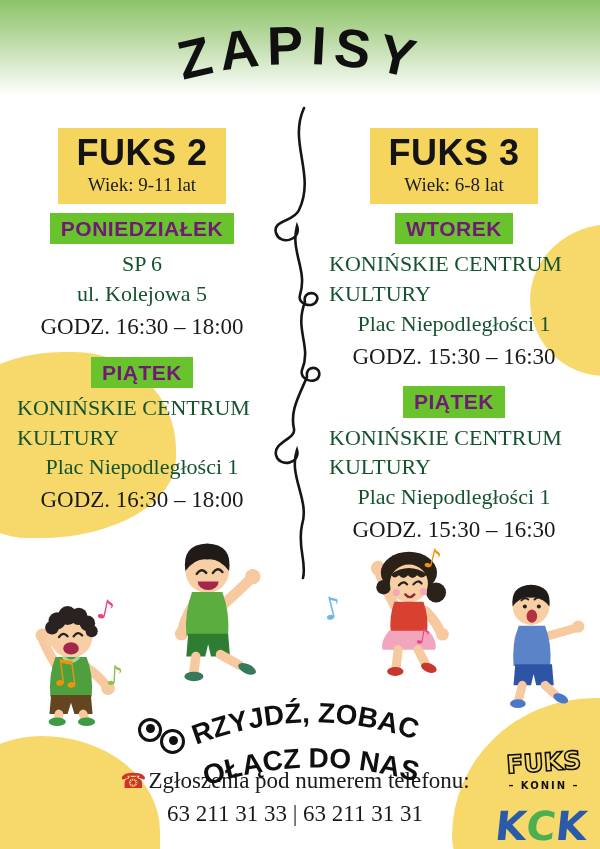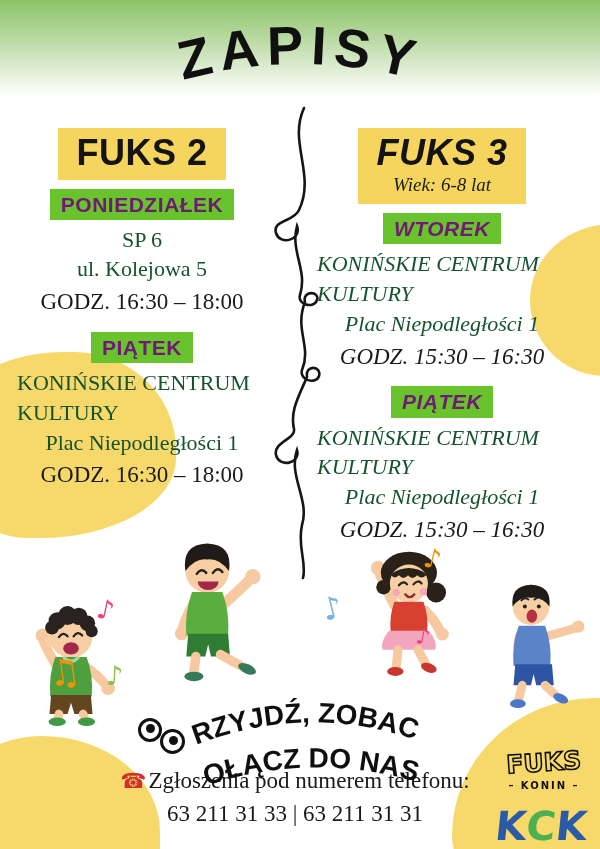--- a/index.html
+++ b/index.html
@@ -11,21 +11,21 @@
   .blob-left-mid{left:-62px;top:352px;width:238px;height:186px;border-radius:55% 45% 60% 40% / 50% 55% 45% 55%;}
   .blob-right-mid{left:530px;top:224px;width:165px;height:152px;border-radius:55% 45% 50% 50% / 55% 50% 45% 55%;}
   .blob-bottom-left{left:-58px;top:736px;width:218px;height:175px;border-radius:50% 60% 45% 50% / 55% 60% 40% 50%;}
   .blob-bottom-right{left:452px;top:698px;width:260px;height:230px;border-radius:55% 45% 40% 60% / 60% 55% 45% 40%;}
   .title-svg{position:absolute;left:110px;top:8px;z-index:2;}
   .title-svg text{font-family:"Liberation Sans",sans-serif;font-weight:bold;font-size:54px;
     letter-spacing:7px;fill:#101010;}
   .squiggle-svg{position:absolute;left:252px;top:98px;z-index:1;}
   .col{position:absolute;top:128px;width:272px;display:flex;flex-direction:column;align-items:center;z-index:2;}
   .col-left{left:6px;}
-  .col-right{left:306px;font-style:italic;}
+  .col-right{left:318px;}
   .group-header{background:#f6d55f;padding:5px 18px 7px;text-align:center;margin-bottom:7px;}
   .group-name{font-size:36px;font-weight:bold;line-height:1.1;letter-spacing:0.5px;}
   .group-age{font-family:"Liberation Serif",serif;font-size:19px;line-height:1.3;color:#1c1c1c;}
   .daybox{background:#68c32c;color:#701a75;font-weight:bold;font-size:21px;line-height:1.2;
     padding:3px 11px;margin:2px 0 5px;letter-spacing:0.5px;}
   .venue{font-family:"Liberation Serif",serif;font-size:22px;line-height:1.35;text-align:left;
     max-width:250px;color:#14532d;}
   .timerow{font-family:"Liberation Serif",serif;font-size:23px;line-height:1.3;margin:3px 0 13px;color:#1a1a1a;text-align:center;}
   .kid{position:absolute;z-index:2;}
   .music-note{position:absolute;z-index:2;font-family:"DejaVu Sans",sans-serif;font-weight:bold;}
@@ -77,20 +77,21 @@
     <path d="M52,10 C36,45 64,76 47,112 C42,124 20,122 24,135 C28,148 50,142 45,128
              C38,154 56,172 48,197 C45,207 62,211 65,202 C68,193 50,192 53,204
              C42,232 60,248 50,272 C47,282 64,287 67,278 C70,268 53,266 55,279
              C46,300 38,313 42,331 C44,341 21,344 24,357 C27,370 49,366 45,352
              C36,378 58,402 50,427 C45,449 55,464 51,480" stroke="#151515" stroke-width="2.6" fill="none" stroke-linecap="round"></path>
   </svg>
 
   <section class="col col-left">
     <div class="group-header">
       <div class="group-name">FUKS 2</div>
+      <div class="group-age">Wiek: 9-11 lat</div>
     </div>
     <div class="daybox">PONIEDZIAŁEK</div>
     <div class="venue">SP 6</div>
     <div class="venue">ul. Kolejowa 5</div>
     <div class="timerow">GODZ. 16:30 – 18:00</div>
     <div class="daybox">PIĄTEK</div>
     <div class="venue">KONIŃSKIE CENTRUM KULTURY</div>
     <div class="venue">Plac Niepodległości 1</div>
     <div class="timerow">GODZ. 16:30 – 18:00</div>
   </section>

